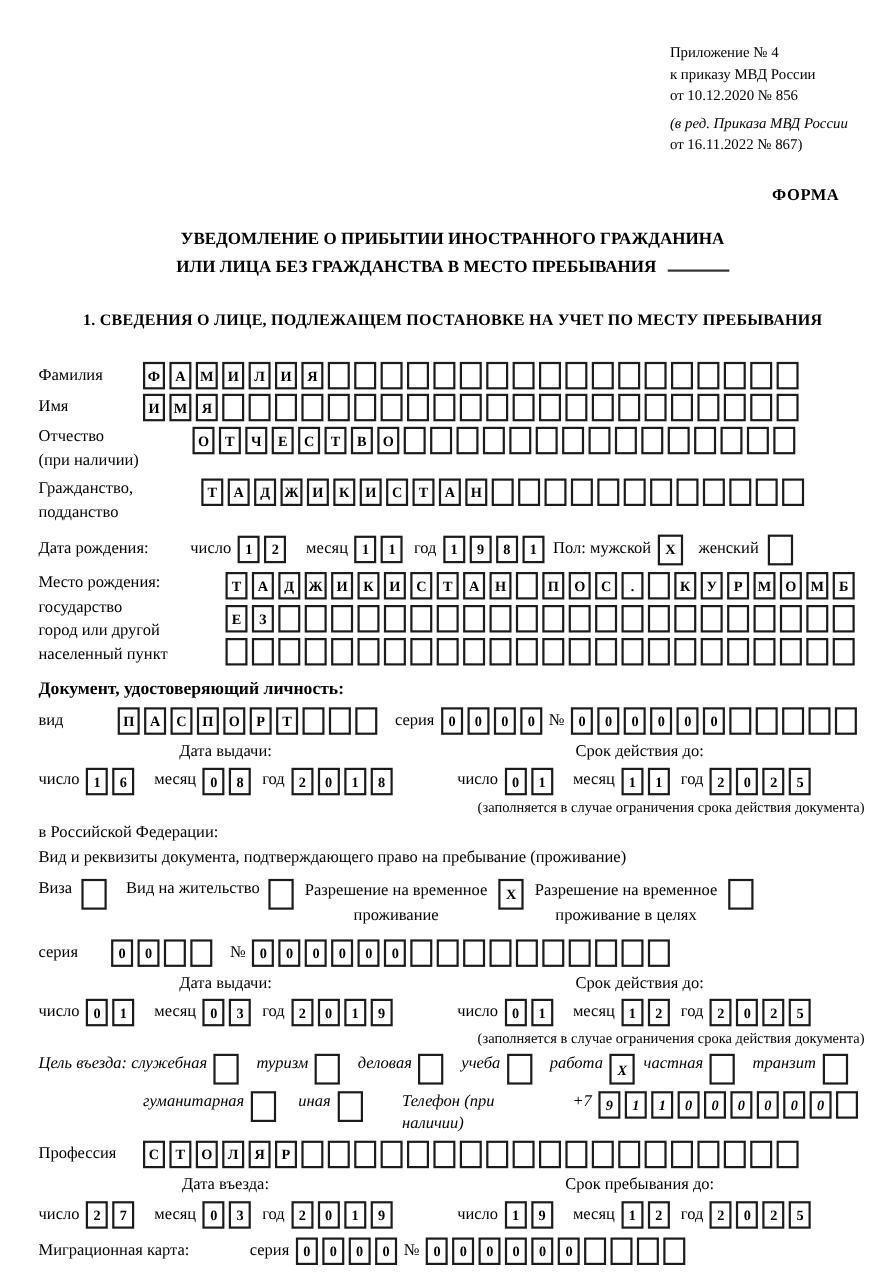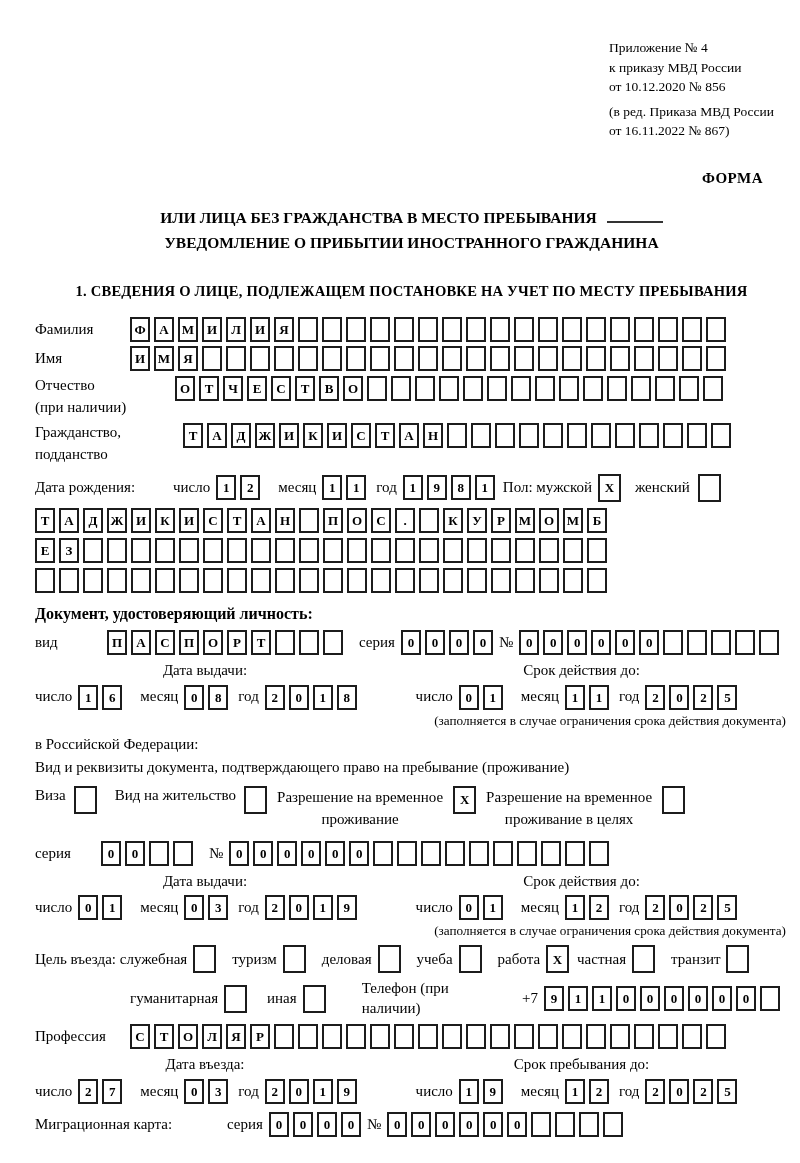--- a/index.html
+++ b/index.html
@@ -7,27 +7,27 @@
     width:800px;height:1163px;box-sizing:border-box;
     padding:38px 12px 0 35px;
     background:#ffffff;color:#000;
     font-family:"Liberation Serif","DejaVu Serif",serif;
     font-size:15px;line-height:1.3;
     overflow:hidden;position:relative;
   }
   
   .hdr{margin-left:auto;width:168px;font-size:13.5px;line-height:1.45;margin-right:11px;}
   .hdr div{white-space:nowrap;}
-  .hdr .gap{margin-top:5px;}
+  .hdr .gap{margin-top:5px;font-style:italic;}
   .forma{text-align:right;font-weight:bold;font-size:15px;margin:28px 25px 0 0;letter-spacing:.5px;}
   .title{text-align:center;font-weight:bold;font-size:15.5px;line-height:1.6;margin-top:18px;}
   .blank-underline{display:inline-block;width:56px;border-bottom:2px solid #333;height:14px;margin-left:10px;}
   .sec{text-align:center;font-weight:bold;font-size:14.6px;margin-top:26px;letter-spacing:.2px;}
   
-  .frm{margin-top:16px;}
+  .frm{margin-top:28px;}
   .row{display:flex;align-items:center;margin-bottom:4px;}
   .top{align-items:flex-start;}
   .lab{flex:none;}
   .lab2{flex:none;line-height:1.45;}
   .cells{display:inline-flex;gap:4px;flex:none;}
   .box{
     flex:none;width:20px;height:25px;box-sizing:border-box;
     border:2px solid #1c1c1c;display:flex;align-items:center;justify-content:center;
     font-size:13px;font-weight:600;line-height:1;background:#fff;
   }
@@ -38,44 +38,44 @@
   .dochead{text-align:left;font-weight:bold;font-size:16px;margin:6px 0 5px 0;}
   .daterow{display:flex;margin-top:6px;}
   .dg .head{text-align:center;margin-bottom:4px;}
   .dg .line{display:flex;align-items:center;}
   .dg .line span.t{margin-right:6px;}
   .dg .line .cells{margin-right:10px;}
   .note{font-size:13.2px;text-align:right;margin:2px 2px 6px 0;}
   .plain{margin:4px 0 2px 0;}
   .vrow{display:flex;align-items:flex-start;margin:8px 0 10px 0;}
   .vcenter{text-align:center;line-height:1.5;margin:0 10px;flex:none;}
-  .purp{display:flex;align-items:center;margin-bottom:6px;}
+  .purp{display:flex;margin-bottom:6px;font-style:italic;}
   .purp .t{margin-right:6px;}
   .purp .cells{margin-right:8px;}
 </style>
 </head>
 <body>
 
 <div class="page">
 
   <div class="hdr">
     <div>Приложение № 4</div>
     <div>к приказу МВД России</div>
     <div>от 10.12.2020 № 856</div>
     <div class="gap">(в ред. Приказа МВД России</div>
     <div>от 16.11.2022 № 867)</div>
   </div>
 
   <div class="forma">ФОРМА</div>
 
   <div class="title">
+    <div>УВЕДОМЛЕНИЕ О ПРИБЫТИИ ИНОСТРАННОГО ГРАЖДАНИНА</div>
     <div>
       <span>ИЛИ ЛИЦА БЕЗ ГРАЖДАНСТВА В МЕСТО ПРЕБЫВАНИЯ</span><span class="blank-underline"></span>
     </div>
-    <div>УВЕДОМЛЕНИЕ О ПРИБЫТИИ ИНОСТРАННОГО ГРАЖДАНИНА</div>
   </div>
 
   <div class="sec">1. СВЕДЕНИЯ О ЛИЦЕ, ПОДЛЕЖАЩЕМ ПОСТАНОВКЕ НА УЧЕТ ПО МЕСТУ ПРЕБЫВАНИЯ</div>
 
   <div class="frm">
 
     <div class="row">
       <span class="lab" style="width:95px">Фамилия</span>
       <span class="cells">
           <span class="box">Ф</span>
@@ -224,20 +224,26 @@
       <span class="cells cb">
           <span class="box">X</span>
         </span>
       <span class="ml14 mr8">женский</span>
       <span class="cells cb">
           <span class="box"></span>
         </span>
     </div>
 
     <div class="row top" style="margin-top:6px">
+      <span class="lab2" style="width:170px">
+        <div>Место рождения:</div>
+        <div>государство</div>
+        <div>город или другой</div>
+        <div>населенный пункт</div>
+      </span>
       <span class="stack">
         <span class="cells">
             <span class="box">Т</span>
             <span class="box">А</span>
             <span class="box">Д</span>
             <span class="box">Ж</span>
             <span class="box">И</span>
             <span class="box">К</span>
             <span class="box">И</span>
             <span class="box">С</span>

